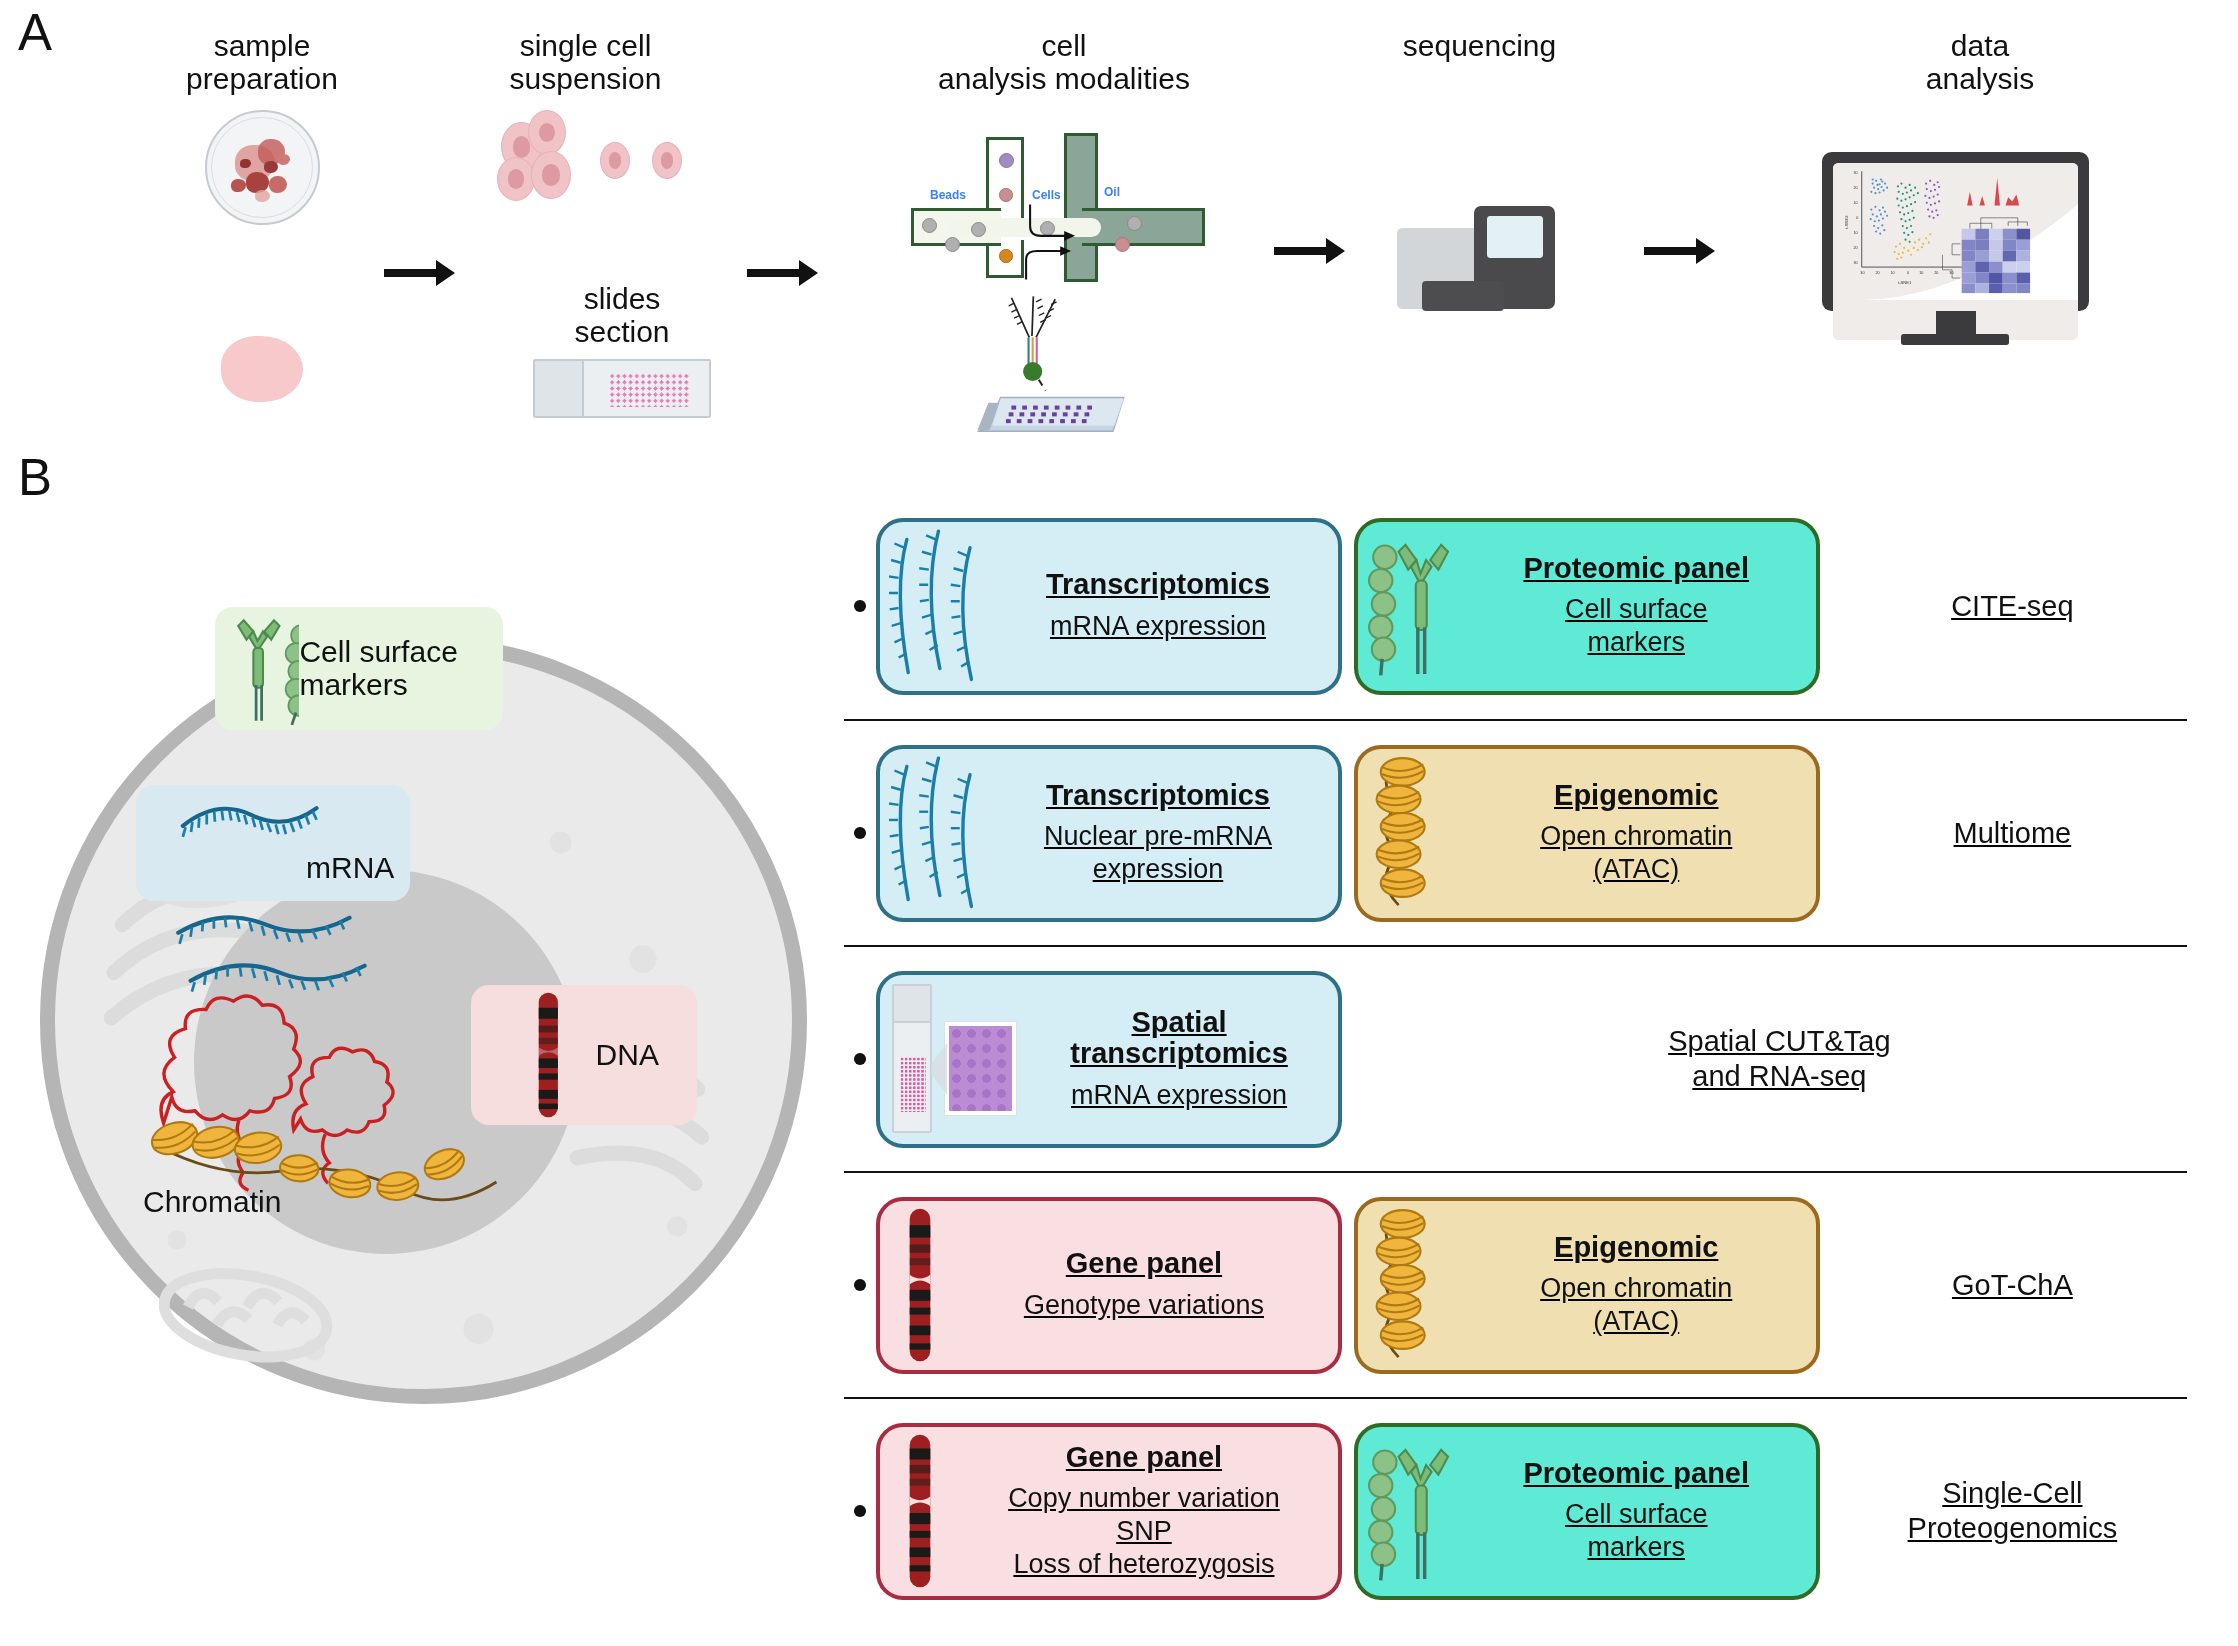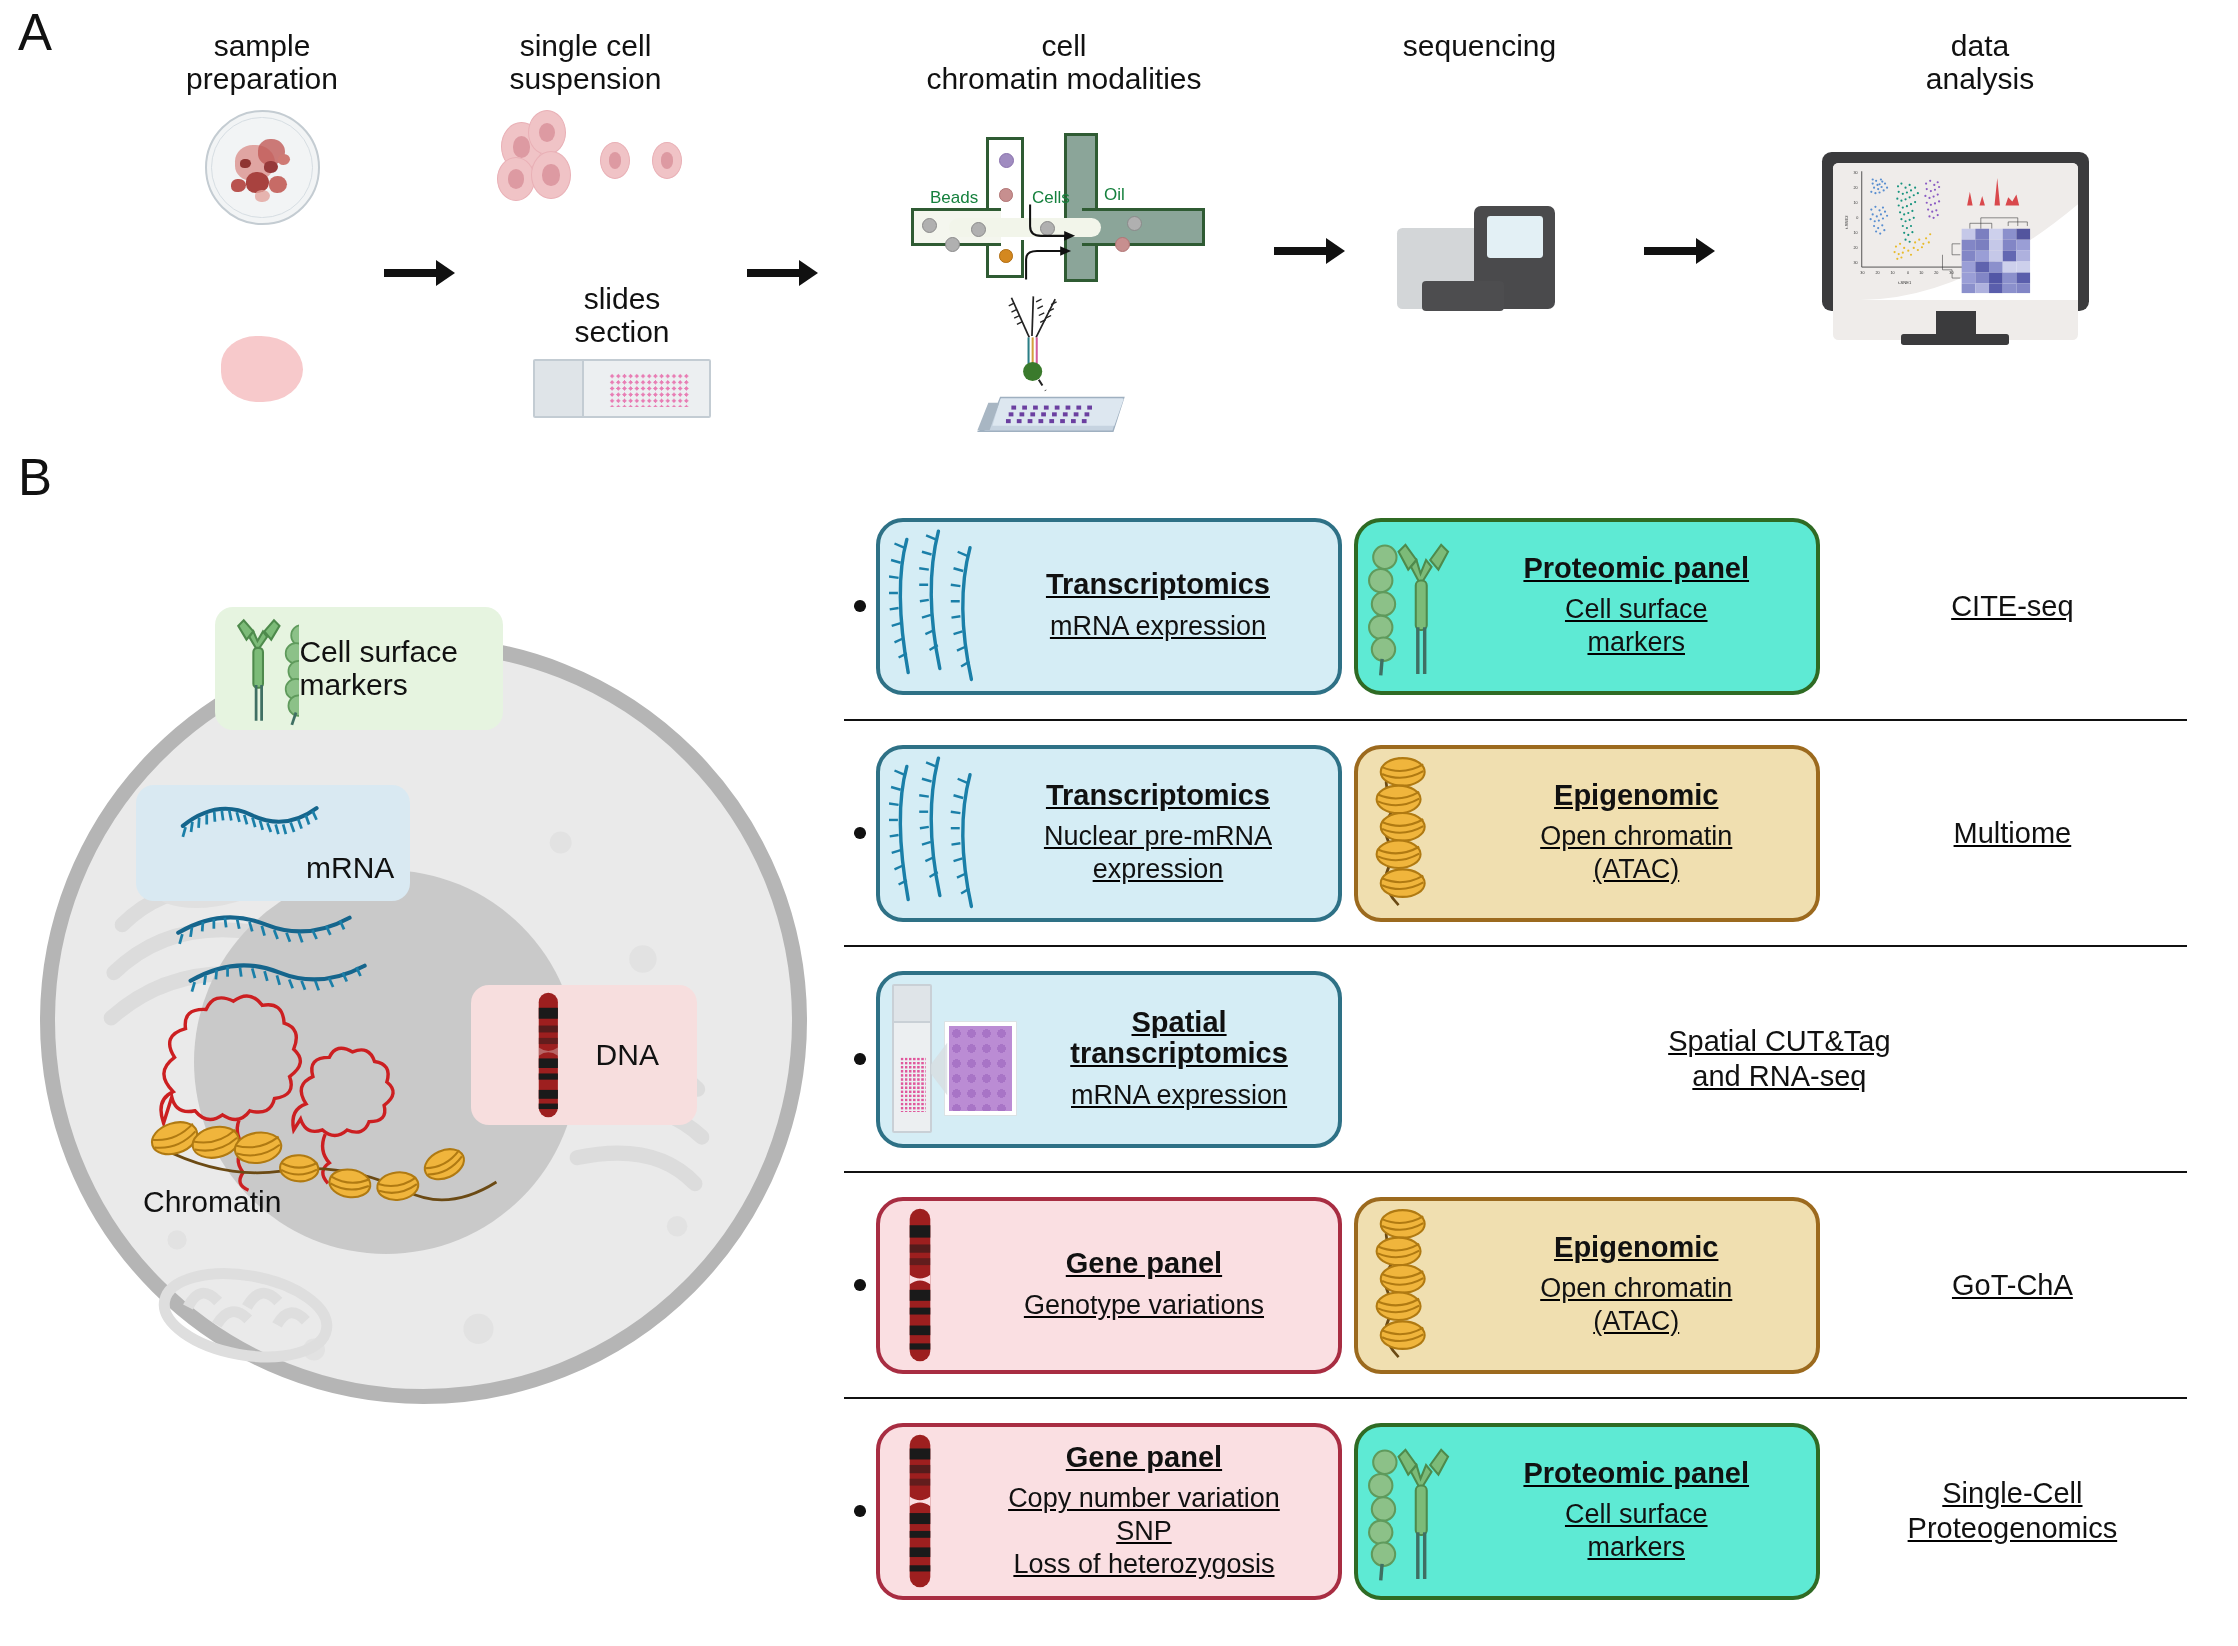--- a/index.html
+++ b/index.html
@@ -44,21 +44,21 @@
   
   .slide { position:relative; width:178px; height:59px; background:#eceff1; border:2.1px solid #c3ccd3; border-radius:2.1px; }
   .slide .frost { position:absolute; left:0; top:0; bottom:0; width:49px; background:#dfe4e8; border-right:2.1px solid #c3ccd3; }
   .slide .tissuedots { position:absolute; left:74px; top:11.6px; width:81px; height:34px;
         background-image:radial-gradient(#e87db4 42%, transparent 43%);
         background-size:6.2px 6.2px; }
 
   
   .chip { position:relative; width:295px; height:144px; }
   .ch { position:absolute; border:3.4px solid #2f5b33; }
-  .chip-label { position:absolute; font-size:17px; font-weight:400; color:#15803d; }
+  .chip-label { position:absolute; font-size:12px; font-weight:700; color:#3b82f6; }
   .dot { position:absolute; border-radius:50%; }
   .beadico { position:absolute; width:15px; height:15px; border-radius:50%; background:#b0b0b0; border:1.4px solid #8a8a8a;}
 
   
   .seq { position:relative; width:158px; height:113px; }
   .seq-left { position:absolute; left:0; top:22px; width:81px; height:81px; background:#d3d6d8; border-radius:5.5px 0 0 5.5px; }
   .seq-right { position:absolute; left:77px; top:0; width:81px; height:103px; background:#4a4a4c; border-radius:6.9px; }
   .seq-screen { position:absolute; left:90px; top:9.6px; width:56px; height:42px; background:#e3f0f5; border-radius:3.4px; }
   .seq-tray { position:absolute; left:25px; top:75px; width:82px; height:30px; background:#4d4d4f; border-radius:4.1px; }
 
@@ -183,21 +183,21 @@
     </div>
   </div>
 
   <div class="arrow-wrap" style="left:747px; top:260px;">
     <div class="arrow-line" style="width:52px;"></div>
       <div class="arrow-head"></div>
   </div>
 
   <div class="a-step" style="left:869px; top:29px; width:390px;">
     <div class="a-label">cell
-chromatin modalities</div>
+analysis modalities</div>
   </div>
 
   <div style="position:absolute; left:911px; top:137px;">
     <div class="chip">
 
       <div class="ch" style="left:75px; top:0; width:38px; height:82px; border-bottom:none; background:#fff;"></div>
       <div class="ch" style="left:75px; top:103px; width:38px; height:38px; border-top:none; background:#fff;"></div>
 
       <div class="ch" style="left:0; top:71px; width:90px; height:38px; border-right:none; background:#f4f6ee;"></div>
 

